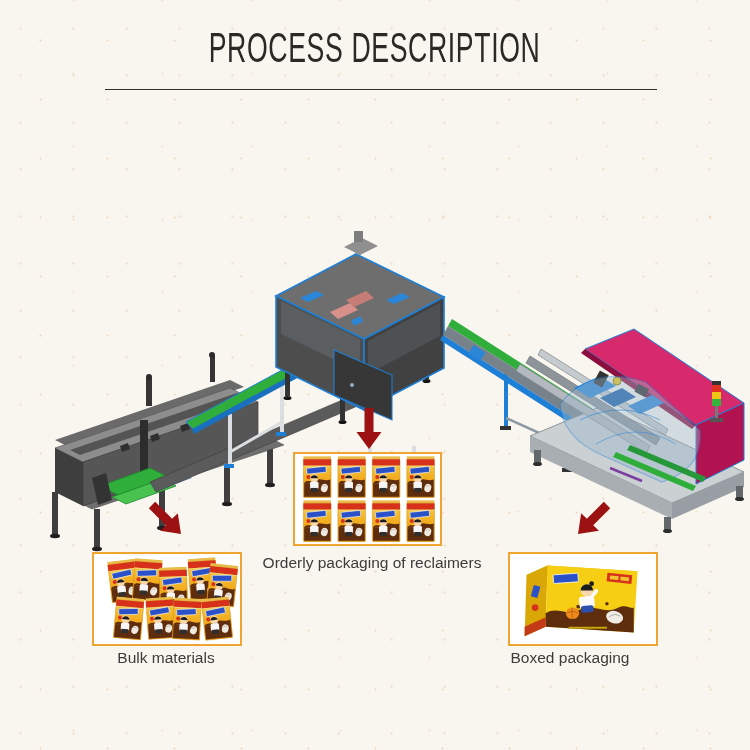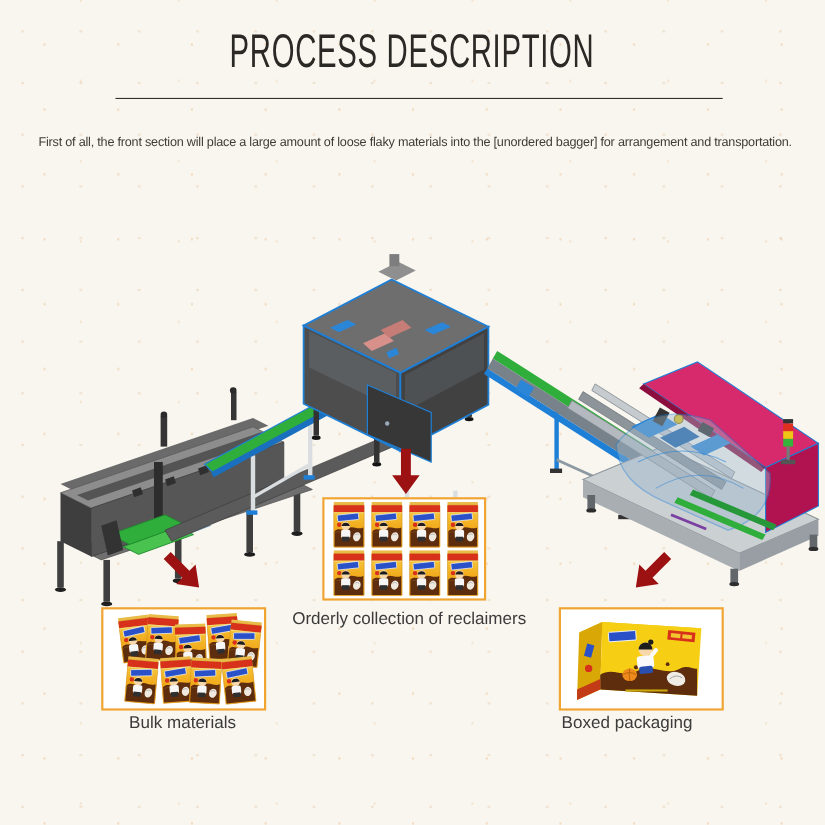--- a/index.html
+++ b/index.html
@@ -40,21 +40,20 @@
 </style>
 </head>
 <body>
 
 <div class="page">
 
   <h1 class="title"><span class="title-inner">PROCESS DESCRIPTION</span></h1>
   <div class="title-underline"></div>
 
   <div class="desc">
-    <div class="desc-line">First of all, the front section will place a large amount of loose flaky materials into the [unordered bagger] for arrangement and transportation.</div>
   </div>
 
   <svg class="diagram" viewBox="0 205 750 360" xmlns="http://www.w3.org/2000/svg">
     <defs>
       <linearGradient id="bagGrad" x1="0" y1="0" x2="0" y2="1">
         <stop offset="0" stop-color="#f7cf45"></stop>
           <stop offset="0.5" stop-color="#f2ac1e"></stop>
           <stop offset="1" stop-color="#e8930f"></stop>
       </linearGradient>
       <symbol id="bag" viewBox="0 0 34 50">
@@ -274,16 +273,16 @@
         <ellipse cx="108" cy="66" rx="9" ry="6.5" fill="#efece5" transform="rotate(14 108 66)"></ellipse>
         <path d="M102,66 q6,-5 12,-1" stroke="#999999" stroke-width="0.8" fill="none"></path>
         <rect x="19" y="36" width="12" height="7" fill="#2a51c8" transform="rotate(-75 25 39)"></rect>
         <circle cx="25" cy="56" r="3.5" fill="#d7311c"></circle>
         <rect x="60" y="76" width="40" height="2" fill="#caa90c"></rect>
       </g>
     </svg>
   </div>
 
   <div class="caption cap-left">Bulk materials</div>
-  <div class="caption cap-mid">Orderly collection of reclaimers</div>
+  <div class="caption cap-mid">Orderly packaging of reclaimers</div>
   <div class="caption cap-right">Boxed packaging</div>
 
 </div>
 
 </body></html>

